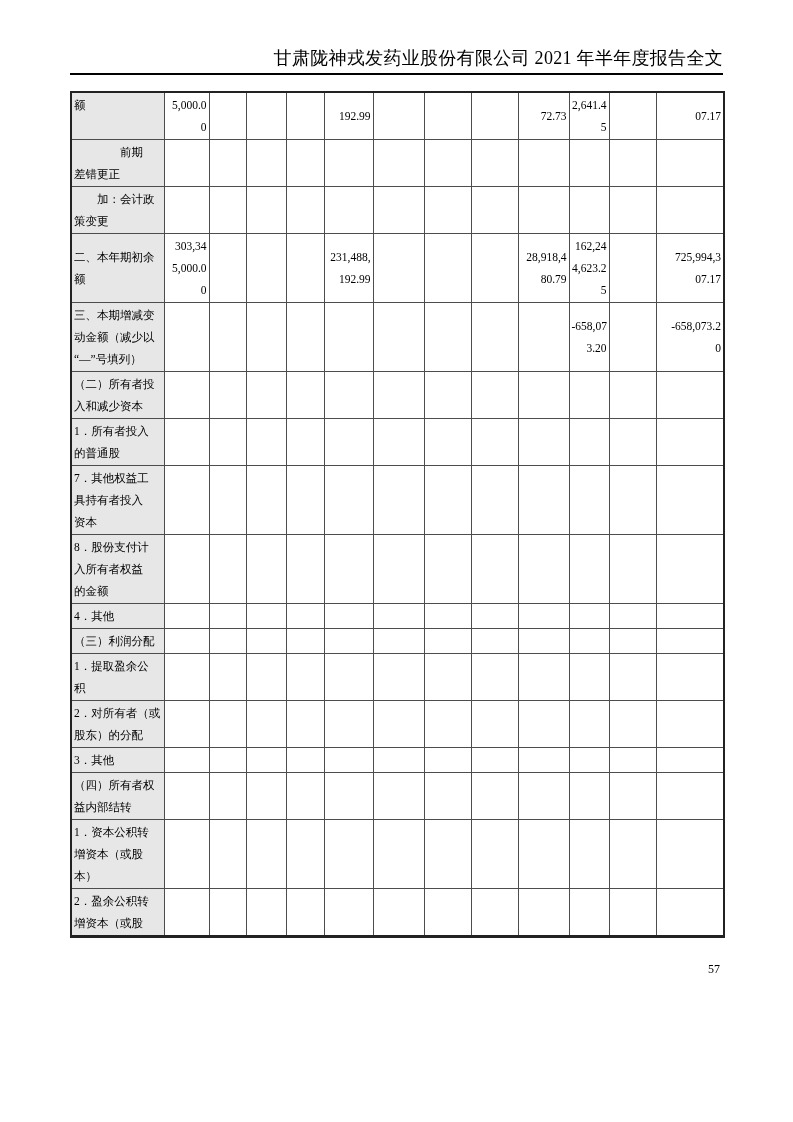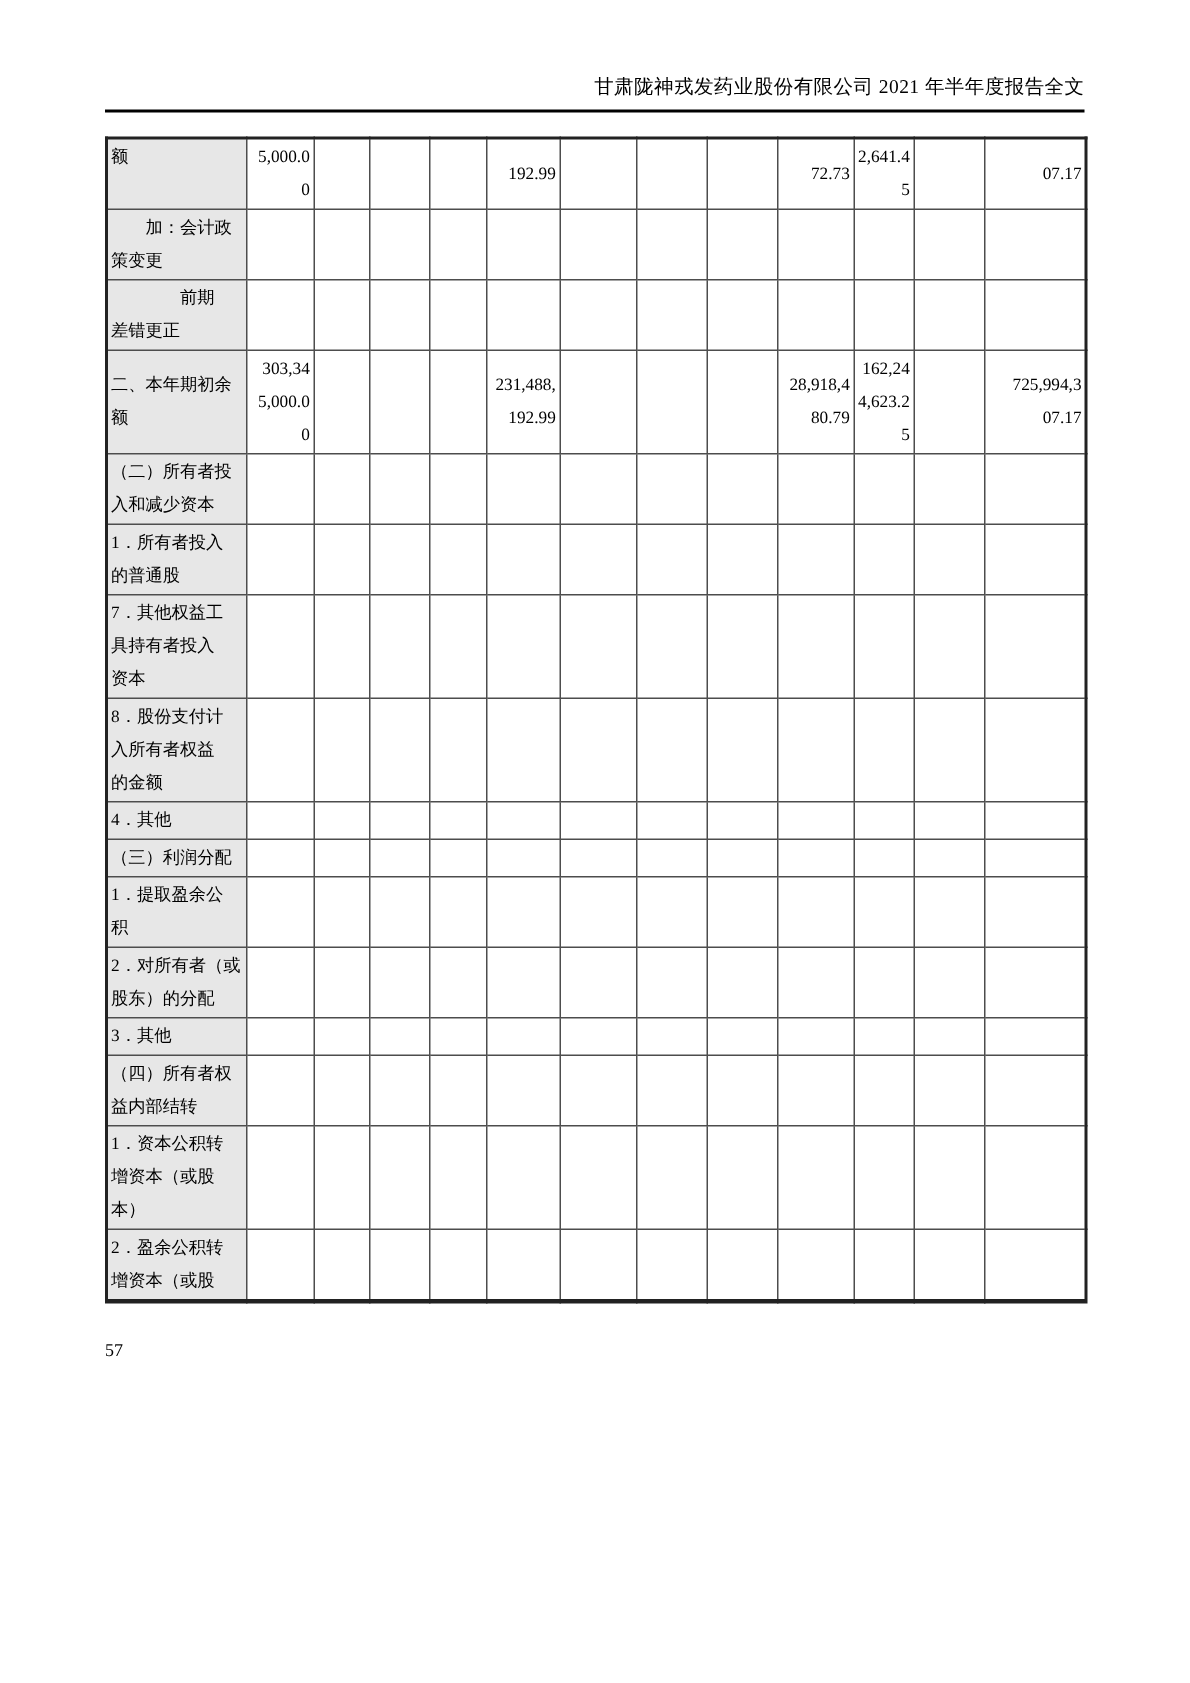--- a/index.html
+++ b/index.html
@@ -16,21 +16,21 @@
     overflow: hidden;
   }
   .page {
     width: 793px;
     height: 1122px;
     position: relative;
   }
   .header-title {
     margin: 50px 70px 0 70px;
     text-align: right;
-    font-size: 13px;
+    font-size: 18px;
     line-height: 16px;
     letter-spacing: 0.3px;
   }
   .header-rule {
     margin: 7px 70px 0 70px;
     border-bottom: 2px solid #000000;
     height: 0;
   }
   table.equity-table {
     margin: 16px 0 0 70px;
@@ -58,20 +58,21 @@
   }
   td.val {
     text-align: right;
     overflow: hidden;
   }
   tr:first-child td.label {
     vertical-align: top;
   }
   .footer {
     margin: 24px 70px 0 70px;
+    text-align: right;
     font-size: 12px;
     padding-right: 3px;
   }
 </style>
 </head>
 <body>
 
 <div class="page">
 
   <div>
@@ -107,38 +108,38 @@
           <td class="val"></td>
           <td class="val"></td>
           <td class="val"></td>
           <td class="val">72.73</td>
           <td class="val">2,641.4
 5</td>
           <td class="val"></td>
           <td class="val">07.17</td>
         </tr>
         <tr>
+          <td class="label">　　　　前期
+差错更正</td>
+          <td class="val"></td>
+          <td class="val"></td>
+          <td class="val"></td>
+          <td class="val"></td>
+          <td class="val"></td>
+          <td class="val"></td>
+          <td class="val"></td>
+          <td class="val"></td>
+          <td class="val"></td>
+          <td class="val"></td>
+          <td class="val"></td>
+          <td class="val"></td>
+        </tr>
+        <tr>
           <td class="label">　　加：会计政
 策变更</td>
-          <td class="val"></td>
-          <td class="val"></td>
-          <td class="val"></td>
-          <td class="val"></td>
-          <td class="val"></td>
-          <td class="val"></td>
-          <td class="val"></td>
-          <td class="val"></td>
-          <td class="val"></td>
-          <td class="val"></td>
-          <td class="val"></td>
-          <td class="val"></td>
-        </tr>
-        <tr>
-          <td class="label">　　　　前期
-差错更正</td>
           <td class="val"></td>
           <td class="val"></td>
           <td class="val"></td>
           <td class="val"></td>
           <td class="val"></td>
           <td class="val"></td>
           <td class="val"></td>
           <td class="val"></td>
           <td class="val"></td>
           <td class="val"></td>
@@ -162,20 +163,39 @@
           <td class="val">28,918,4
 80.79</td>
           <td class="val">162,24
 4,623.2
 5</td>
           <td class="val"></td>
           <td class="val">725,994,3
 07.17</td>
         </tr>
         <tr>
+          <td class="label">三、本期增减变
+动金额（减少以
+“—”号填列）</td>
+          <td class="val"></td>
+          <td class="val"></td>
+          <td class="val"></td>
+          <td class="val"></td>
+          <td class="val"></td>
+          <td class="val"></td>
+          <td class="val"></td>
+          <td class="val"></td>
+          <td class="val"></td>
+          <td class="val">-658,07
+3.20</td>
+          <td class="val"></td>
+          <td class="val">-658,073.2
+0</td>
+        </tr>
+        <tr>
           <td class="label">（二）所有者投
 入和减少资本</td>
           <td class="val"></td>
           <td class="val"></td>
           <td class="val"></td>
           <td class="val"></td>
           <td class="val"></td>
           <td class="val"></td>
           <td class="val"></td>
           <td class="val"></td>

